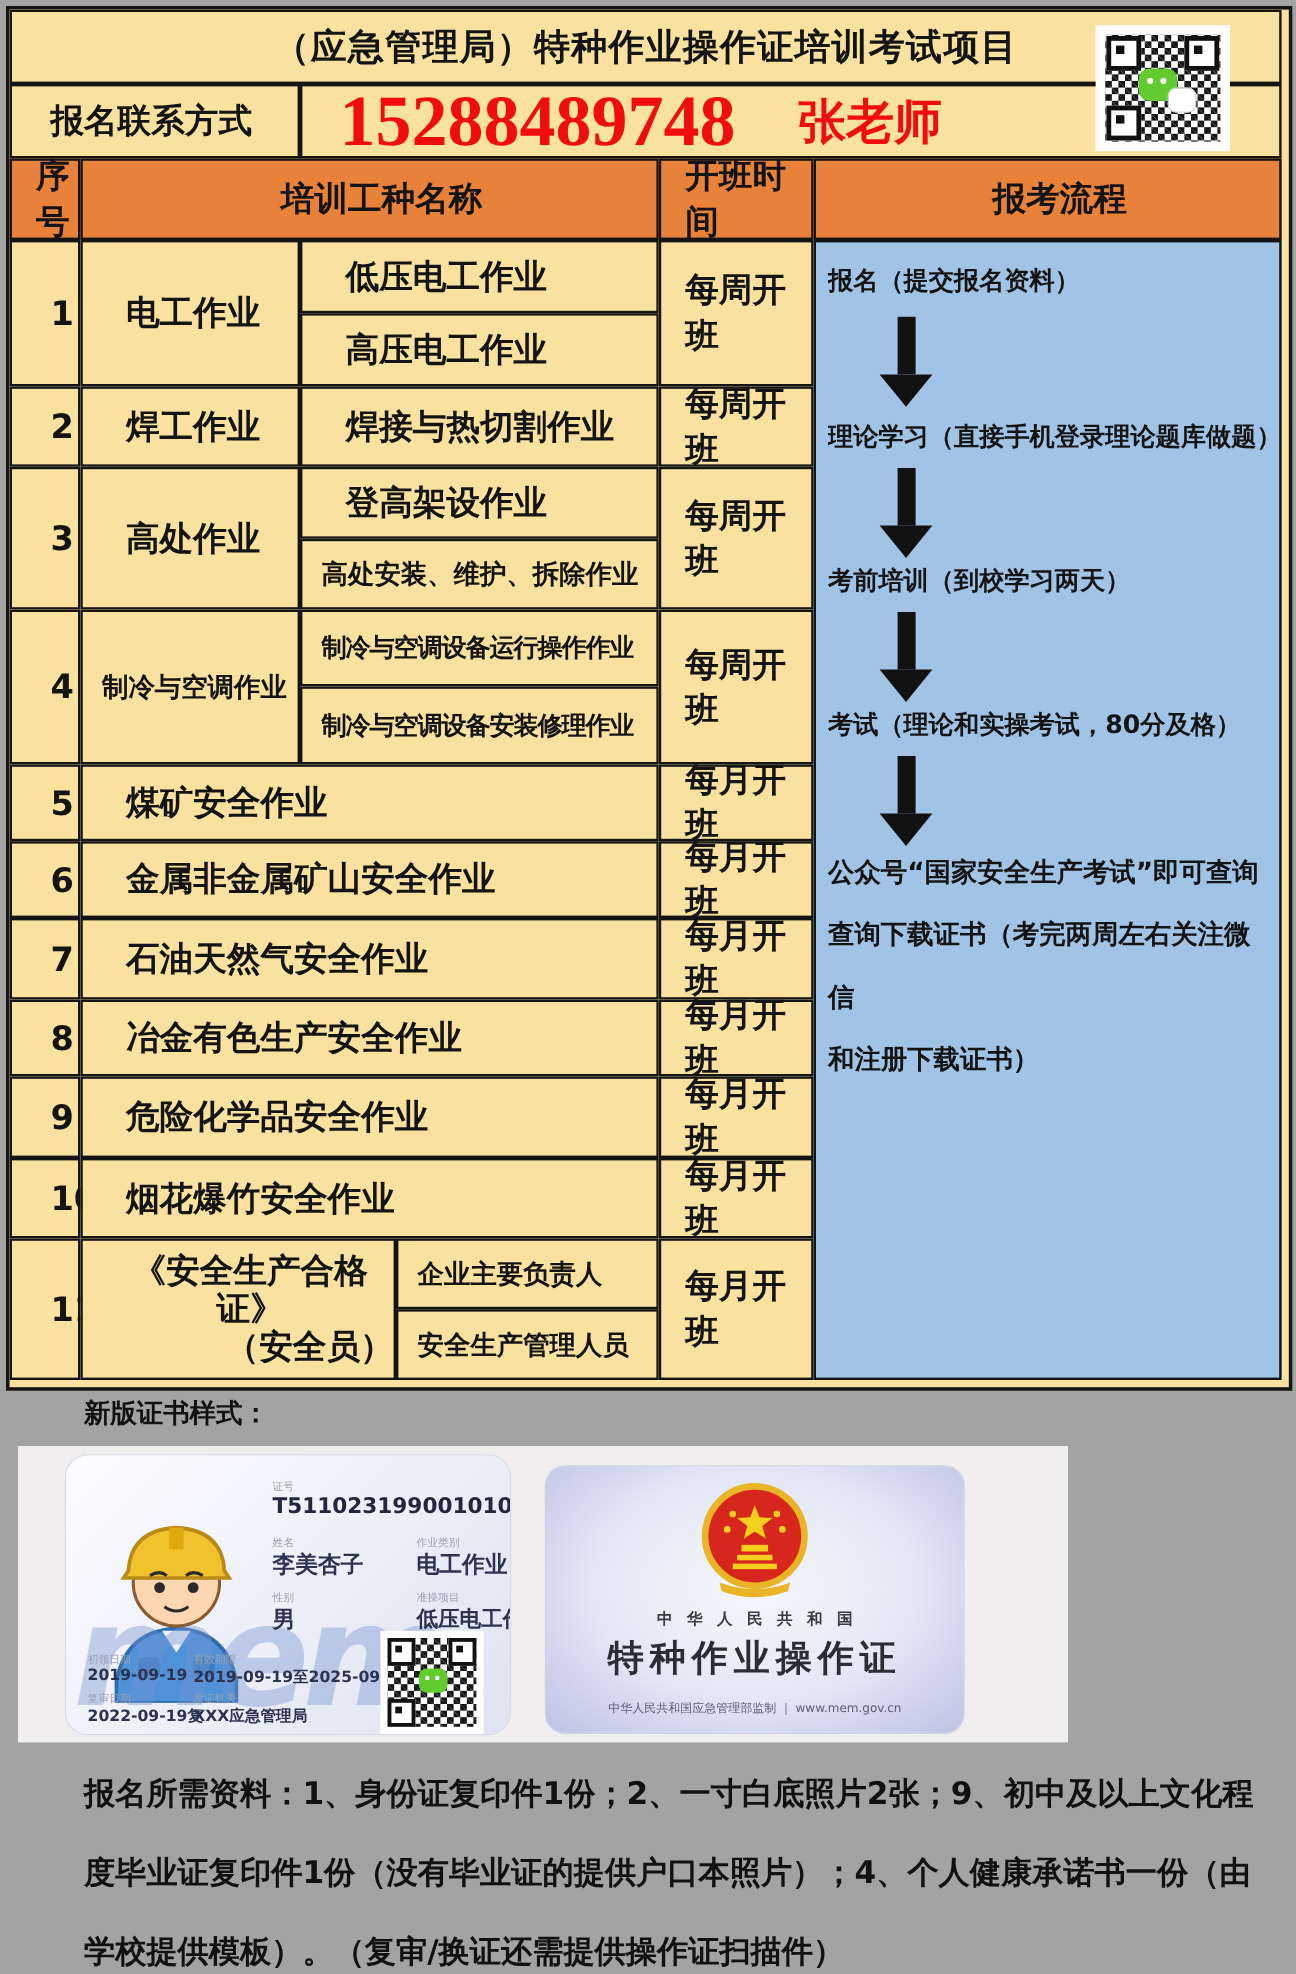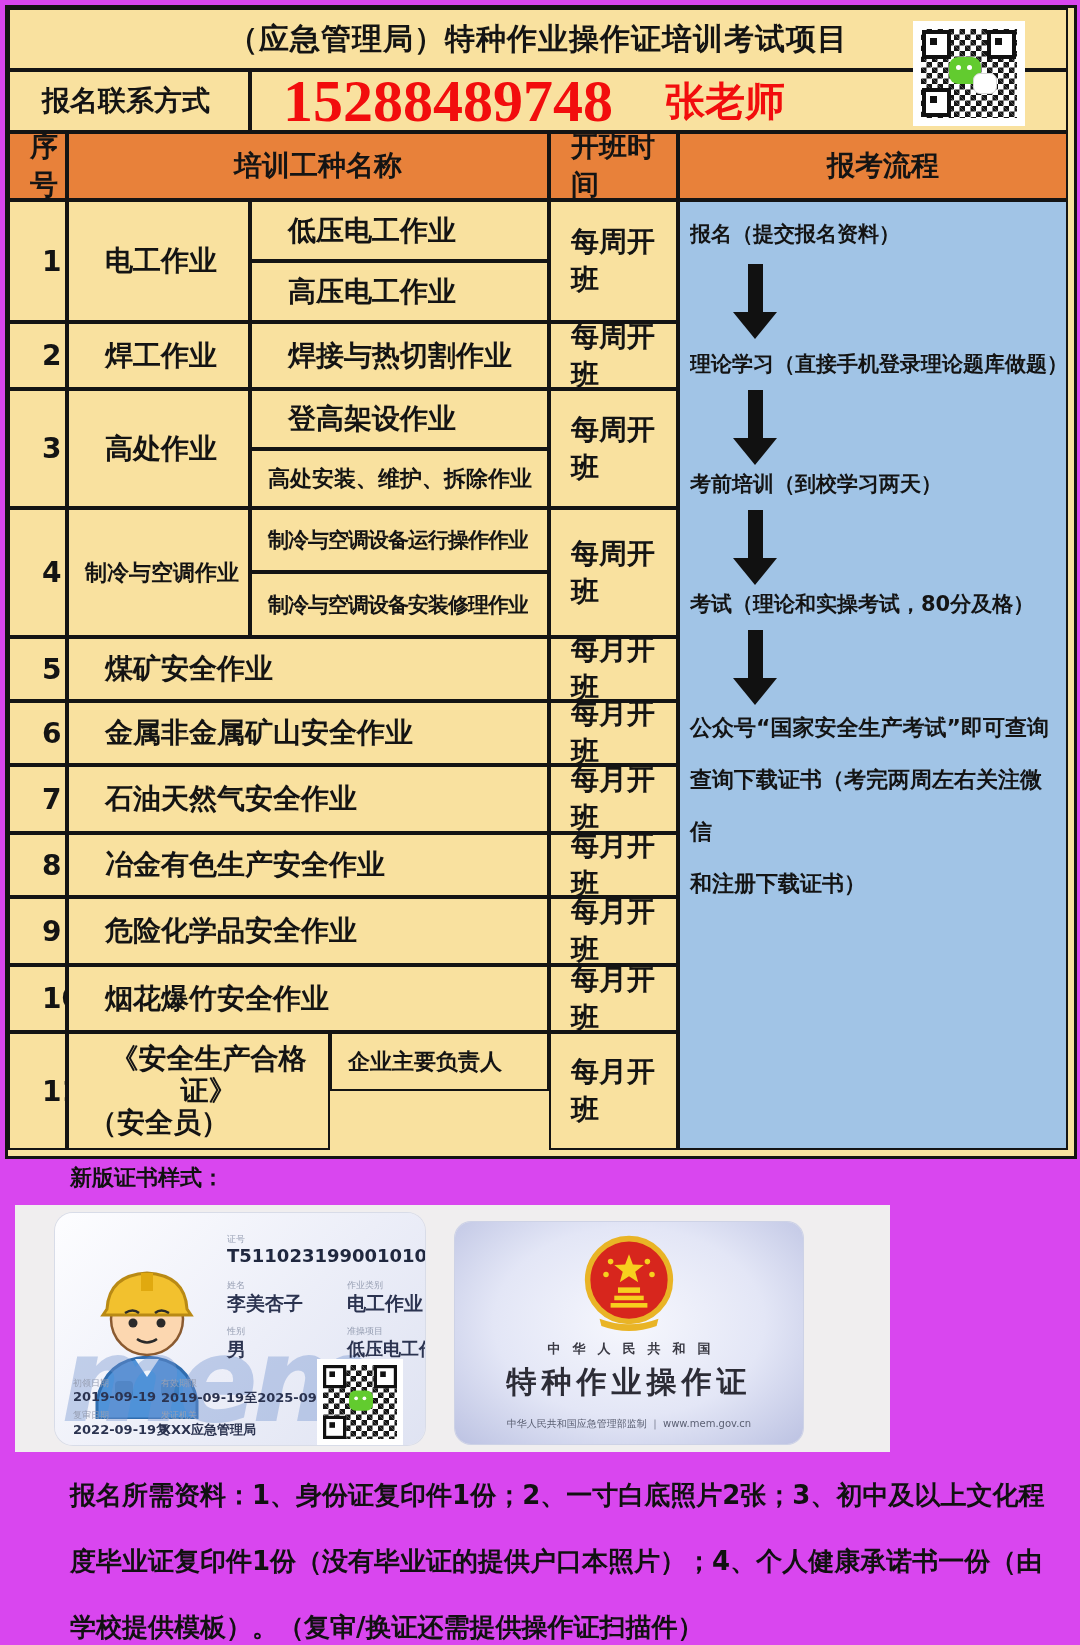--- a/index.html
+++ b/index.html
@@ -1,37 +1,37 @@
 <!DOCTYPE html>
 <html><head>
 <meta charset="utf-8">
 <style>
   html,body{margin:0;padding:0;}
   body{font-family:"DejaVu Sans","Liberation Sans",sans-serif;background:#fff;}
-  #page{position:relative;width:1080px;height:1645px;background:#d946ef;overflow:hidden;}
+  #page{position:relative;width:1080px;height:1645px;background:#a3a3a3;overflow:hidden;}
 
   
   #sheet{position:absolute;left:5px;top:5px;width:1066px;height:1148px;border:3px solid #141414;background:#f9e19f;}
   .cell{position:absolute;box-sizing:border-box;border:2px solid #141414;background:#f9e19f;display:flex;align-items:center;}
   .orange{background:#e8813a;}
   .bluecell{background:#a1c4e6;}
   .ctr{justify-content:center;}
   .bold{font-weight:bold;color:#141414;}
   .t24{font-size:28px;margin-left:20px;}
   .t21{font-size:21px;letter-spacing:-1px;}
   .t22{font-size:22px;}
   .padL{padding-left:16px;}
   .padS{padding-left:12px;}
   .nowrap{white-space:nowrap;overflow:hidden;}
 
   .title-text{width:100%;text-align:center;font-size:30px;font-weight:bold;color:#141414;letter-spacing:1px;}
   .phone{font-family:Liberation Serif, serif;font-weight:bold;font-size:60px;color:#f20d0d;}
   .teacher{font-family:"DejaVu Serif","Liberation Serif",serif;font-weight:bold;font-size:40px;color:#f20d0d;margin-left:52px;}
 
-  .cat2{flex-direction:column;justify-content:center;align-items:flex-start;line-height:32px;text-align:center;}
+  .cat2{flex-direction:column;justify-content:center;align-items:flex-end;line-height:32px;text-align:center;}
 
   
   .flow-step{position:absolute;left:10px;right:4px;font-weight:bold;color:#141414;font-size:21px;white-space:nowrap;overflow:hidden;}
   .flow-final{position:absolute;left:10px;right:6px;font-weight:bold;color:#141414;font-size:22px;line-height:52px;}
   .arrow{position:absolute;left:52px;width:46px;}
   .arrow .bar{margin:0 auto;width:15px;height:48px;background:#111;}
   .arrow .tip{margin:0 auto;width:0;height:0;border-left:22px solid transparent;border-right:22px solid transparent;border-top:27px solid #111;}
 
   
   .qrbox{position:absolute;background:#fff;z-index:6;}
@@ -229,20 +229,23 @@
 
     <div class="cell" style="left:0;top:1024px;width:59px;height:118px;">
         <span class="bold t24 padS">11</span>
       </div>
     <div class="cell cat2" style="left:59px;top:1024px;width:263px;height:118px;">
       <span class="bold t24">《安全生产合格证》</span>
       <span class="bold t24">（安全员）</span>
     </div>
     <div class="cell" style="left:322px;top:1024px;width:219px;height:59px;">
         <span class="bold t22 padL nowrap">企业主要负责人</span>
+      </div>
+    <div class="cell" style="left:322px;top:1083px;width:219px;height:59px;">
+        <span class="bold t22 padL nowrap">安全生产管理人员</span>
       </div>
     <div class="cell ctr" style="left:541px;top:1024px;width:129px;height:118px;">
         <span class="bold t24">每月开班</span>
       </div>
 
     <div class="cell bluecell" style="left:670px;top:192px;width:390px;height:950px;">
       <div class="flow-step" style="top:18px;">报名（提交报名资料）</div>
       <div class="arrow" style="top:62px;">
           <div class="bar"></div>
           <div class="tip"></div>
@@ -336,18 +339,18 @@
         <rect x="30" y="75" width="40" height="5" fill="#f7d01e"></rect>
         <path d="M18 92 Q50 104 82 92 L80 100 Q50 111 20 100 Z" fill="#e9b426"></path>
       </svg>
       <div class="country">中华人民共和国</div>
       <div class="cert-title">特种作业操作证</div>
       <div class="cert-foot">中华人民共和国应急管理部监制 ｜ www.mem.gov.cn</div>
     </div>
   </div>
 
   <div class="materials">
-    <div>报名所需资料：1、身份证复印件1份；2、一寸白底照片2张；3、初中及以上文化程</div>
+    <div>报名所需资料：1、身份证复印件1份；2、一寸白底照片2张；9、初中及以上文化程</div>
     <div>度毕业证复印件1份（没有毕业证的提供户口本照片）；4、个人健康承诺书一份（由</div>
     <div>学校提供模板）。（复审/换证还需提供操作证扫描件）</div>
   </div>
 
 </div>
 
 </body></html>

